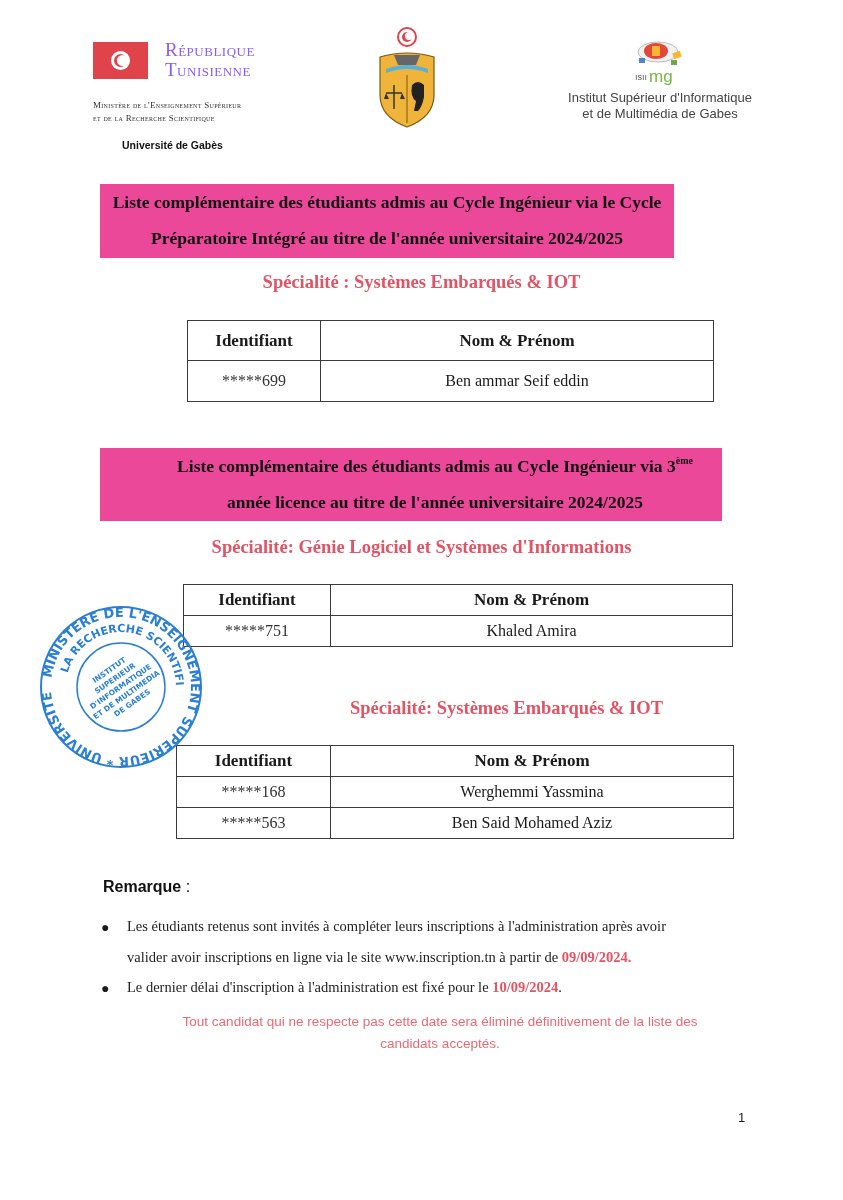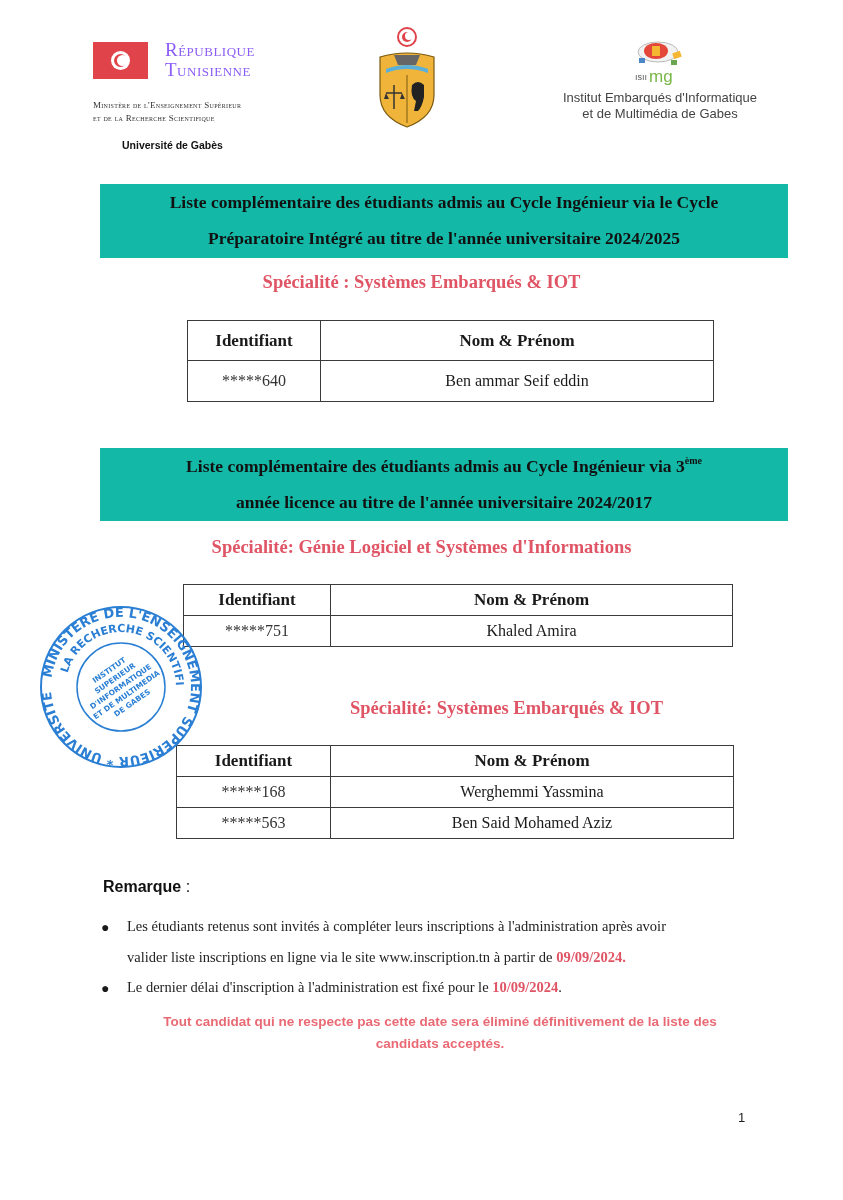--- a/index.html
+++ b/index.html
@@ -17,23 +17,23 @@
     .univ { left: 122px; top: 131px; font-family: "Liberation Sans", sans-serif; font-weight: bold; font-size: 10.5px; color:#111;margin-top:8px; }
 
     
     .arms { left: 372px; top: 25px; width: 70px; height: 105px; }
 
     
     .isimg-logo { left: 625px; top: 38px; width: 70px; height: 50px; }
     .isimg-name { left: 550px; top: 90px; width: 220px; text-align: center; font-family: "Liberation Sans", sans-serif; font-size: 13px; line-height: 16px; color:#444; }
 
     
-    .band { left: 100px; width: 688px; background: #14b8a6; text-align: center; font-weight: bold; font-size: 17.5px; line-height: 36px; color:#111; }
+    .band { left: 100px; width: 574px; background: #ec4899; text-align: center; font-weight: bold; font-size: 17.5px; line-height: 36px; color:#111; }
     .band1 { top: 184px; height: 74px; }
-    .band2 { top: 448px; height: 73px; }
+    .band2 { top: 448px; height: 73px; padding-left: 48px; }
     .band sup { font-size: 10px; line-height: 0; position: relative; top: -1px; }
 
     .spec { left: 0; width: 843px; text-align: center; font-weight: bold; font-size: 18.5px; color: #e05565; }
 
     
     table.t { position: absolute; border-collapse: collapse; font-size: 16px; }
     table.t td, table.t th { border: 1.3px solid #3a3a3a; text-align: center; padding: 0; }
     table.t th { font-weight: bold; font-size: 17px; margin-top: 12px; }
     .t1 { left: 187px; top: 320px; width: 527px; }
     .t1 th { height: 39px; } .t1 td { height: 40px; }
@@ -46,21 +46,21 @@
 
     
     .stamp { left: 37px; top: 603px; width: 168px; height: 168px; }
 
     
     .rem-title { left: 103px; top: 878px; font-family: "Liberation Sans", sans-serif; font-weight: bold; font-size: 16px; color:#111; }
     .rem-title span.colon { font-weight: normal; }
     .bullet { left: 101px; font-size: 14px; }
     .rem-line { left: 127px; font-size: 14.5px; color:#222; white-space: nowrap; }
     .red { color: #e05565; font-weight: bold; }
-    .warn { left: 120px; width: 640px; top: 1011px; text-align: center; font-family: "Liberation Sans", sans-serif; font-weight: bold; font-size: 13.5px; line-height: 22px; color: #e96a74; }
+    .warn { left: 120px; width: 640px; top: 1011px; text-align: center; font-family: "Liberation Sans", sans-serif; font-weight: normal; font-size: 13.5px; line-height: 22px; color: #e96a74; }
     .page-num { left: 738px; top: 1110px; font-family: "Liberation Sans", sans-serif; font-size: 13px; color:#222; }
   </style>
 </head>
 <body>
 
 <div class="abs flag">
   <div class="disc"></div>
     <div class="crescent"></div>
     <div class="crescent-cut"></div>
 </div>
@@ -92,46 +92,46 @@
   <ellipse cx="33" cy="14" rx="20" ry="10" fill="#f2f2f2" stroke="#bbb" stroke-width="1"></ellipse>
   <ellipse cx="31" cy="13" rx="12" ry="8" fill="#e4473a"></ellipse>
   <rect x="27" y="8" width="8" height="10" fill="#f5b632"></rect>
   <rect x="48" y="14" width="8" height="6" fill="#f5b632" transform="rotate(-20 52 17)"></rect>
   <rect x="46" y="22" width="6" height="5" fill="#6aa84f"></rect>
   <rect x="14" y="20" width="6" height="5" fill="#4a86c8"></rect>
   <text x="10" y="42" font-family="Liberation Sans, sans-serif" font-size="9" fill="#555">ısıı</text>
   <text x="24" y="44" font-family="Liberation Sans, sans-serif" font-size="17" fill="#7ab648">mg</text>
 </svg>
 <div class="abs isimg-name">
-  <div>Institut Embarqués d'Informatique</div>
+  <div>Institut Supérieur d'Informatique</div>
   <div>et de Multimédia de Gabes</div>
 </div>
 
 <div class="abs band band1">
   <div>Liste complémentaire des étudiants admis au Cycle Ingénieur via le Cycle</div>
   <div>Préparatoire Intégré au titre de l'année universitaire 2024/2025</div>
 </div>
 <div class="abs spec" style="top: 272px;">Spécialité : Systèmes Embarqués &amp; IOT</div>
 
 <table class="t t1">
   <tbody>
       <tr>
     <th class="c1">Identifiant</th>
     <th>Nom &amp; Prénom</th>
   </tr>
   <tr>
-    <td class="id">*****640</td>
+    <td class="id">*****699</td>
     <td>Ben ammar Seif eddin</td>
   </tr>
 </tbody>
   </table>
 
 <div class="abs band band2">
   <div><span>Liste complémentaire des étudiants admis au Cycle Ingénieur via 3</span><sup>ème</sup></div>
-  <div>année licence au titre de l'année universitaire 2024/2017</div>
+  <div>année licence au titre de l'année universitaire 2024/2025</div>
 </div>
 <div class="abs spec" style="top: 537px;">Spécialité: Génie Logiciel et Systèmes d'Informations</div>
 
 <table class="t t2">
   <tbody>
       <tr>
     <th class="c1">Identifiant</th>
     <th>Nom &amp; Prénom</th>
   </tr>
   <tr>
@@ -179,21 +179,21 @@
     <text x="84" y="86">D'INFORMATIQUE</text>
     <text x="84" y="96">ET DE MULTIMEDIA</text>
     <text x="84" y="106">DE GABES</text>
   </g>
 </svg>
 
 <div class="abs rem-title"><span>Remarque</span><span class="colon"> :</span></div>
 
 <div class="abs bullet" style="top: 920px;">●</div>
 <div class="abs rem-line" style="top: 918px;">Les étudiants retenus sont invités à compléter leurs inscriptions à l'administration après avoir</div>
-<div class="abs rem-line" style="top: 949px;"><span>valider liste inscriptions en ligne via le site www.inscription.tn à partir de </span><span class="red">09/09/2024.</span></div>
+<div class="abs rem-line" style="top: 949px;"><span>valider avoir inscriptions en ligne via le site www.inscription.tn à partir de </span><span class="red">09/09/2024.</span></div>
 
 <div class="abs bullet" style="top: 981px;">●</div>
 <div class="abs rem-line" style="top: 979px; text-align: right;"><span>Le dernier délai d'inscription à l'administration est fixé pour le </span><span class="red">10/09/2024</span><span>.</span></div>
 
 <div class="abs warn">
   <div>Tout candidat qui ne respecte pas cette date sera éliminé définitivement de la liste des</div>
   <div>candidats acceptés.</div>
 </div>
 
 <div class="abs page-num">1</div>

